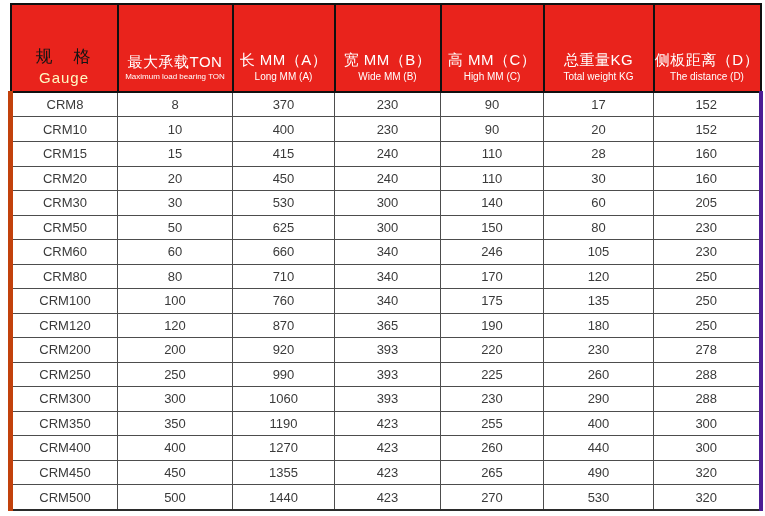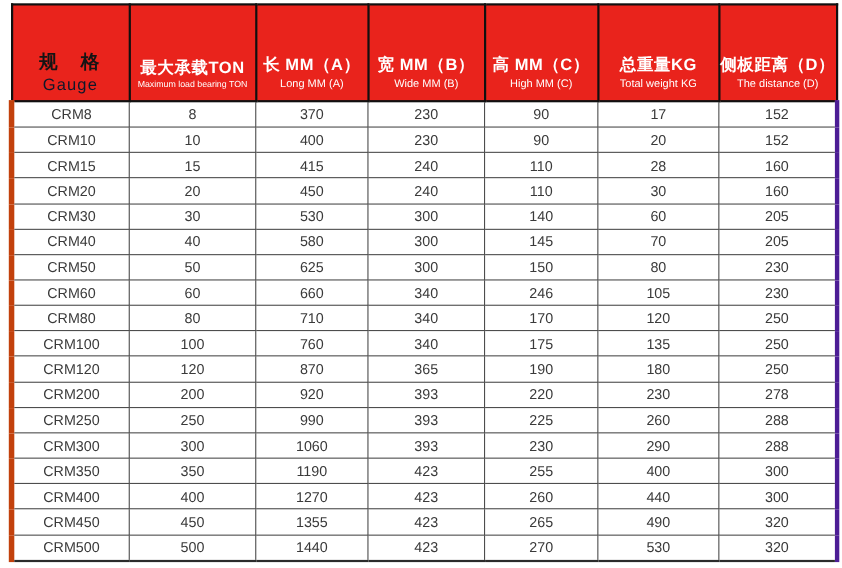--- a/index.html
+++ b/index.html
@@ -28,38 +28,38 @@
     background: #e9231c;
     border: 2px solid #101010;
     vertical-align: middle;
     text-align: center;
     padding: 1px 0 3px 0;
     font-weight: normal;
   }
   th .zh {
     color: #ffffff;
     font-size: 15px;
-    font-weight: bold;
+    font-weight: normal;
     line-height: 1.35;
     letter-spacing: 0.5px;
     margin-top: 40px;
   }
   th .en {
     color: #ffffff;
     font-size: 10px;
     line-height: 1.25;
   }
   
   thead th:first-child .zh {
     color: #141414;
     font-size: 17px;
     letter-spacing: 2px;
   }
   thead th:first-child .en {
-    color: #0f172a;
+    color: #fef9c3;
     font-size: 15px;
     letter-spacing: 1px;
   }
   
   thead th:nth-child(2) .en { font-size: 8px; }
   
   tbody td {
     border: 1px solid #4d4d4d;
     text-align: center;
     vertical-align: middle;
@@ -158,29 +158,20 @@
         <tr>
           <td>CRM30</td>
           <td>30</td>
           <td>530</td>
           <td>300</td>
           <td>140</td>
           <td>60</td>
           <td>205</td>
         </tr>
         <tr>
-          <td>CRM40</td>
-          <td>40</td>
-          <td>580</td>
-          <td>300</td>
-          <td>145</td>
-          <td>70</td>
-          <td>205</td>
-        </tr>
-        <tr>
           <td>CRM50</td>
           <td>50</td>
           <td>625</td>
           <td>300</td>
           <td>150</td>
           <td>80</td>
           <td>230</td>
         </tr>
         <tr>
           <td>CRM60</td>

